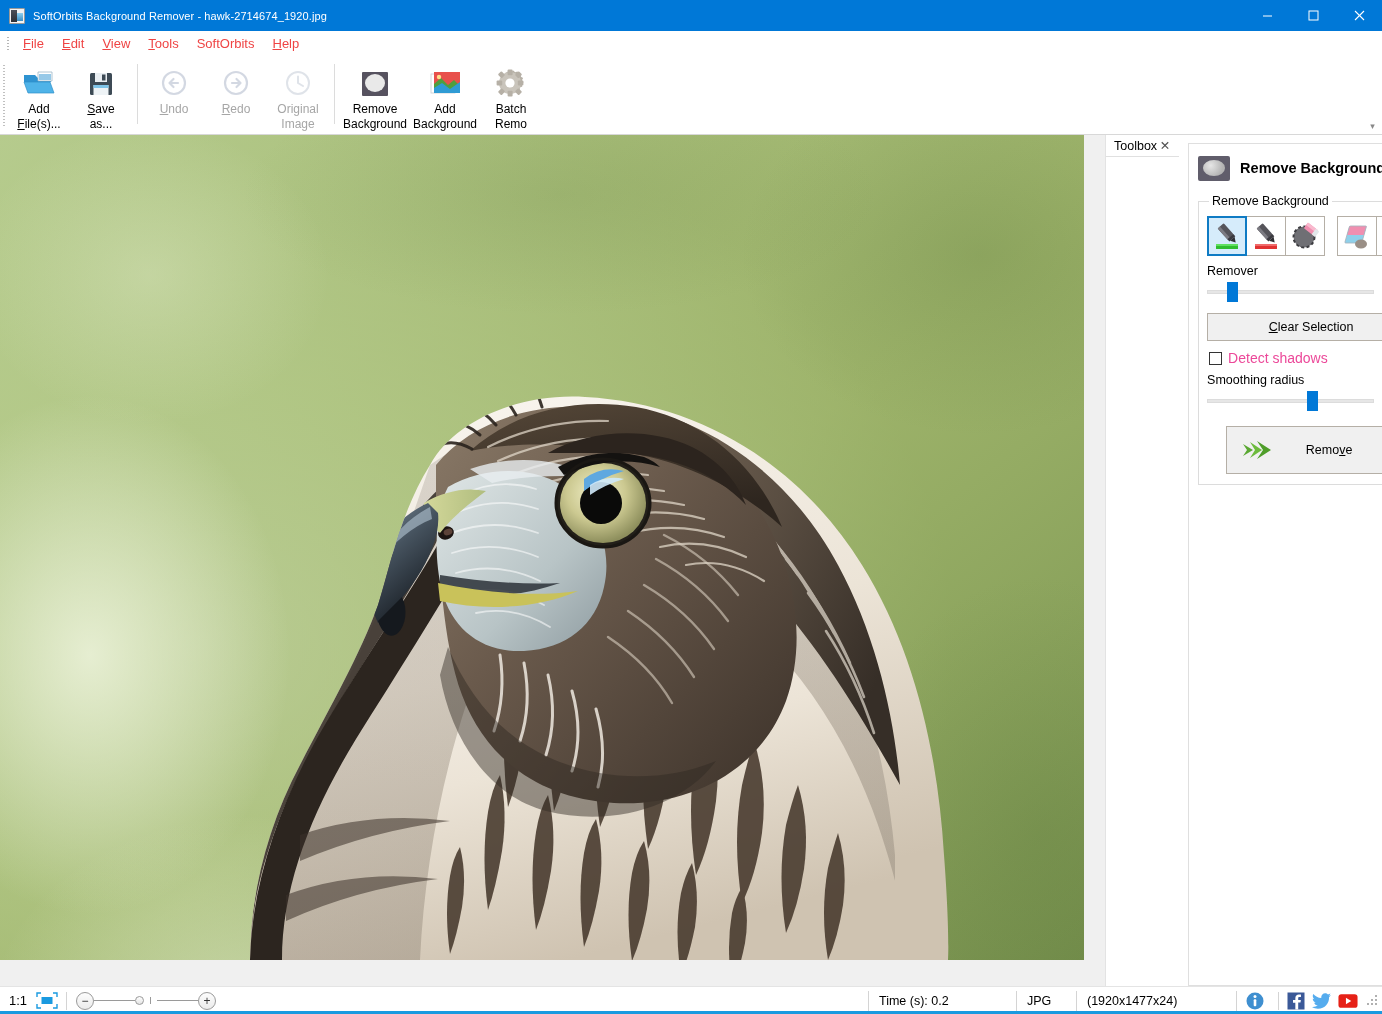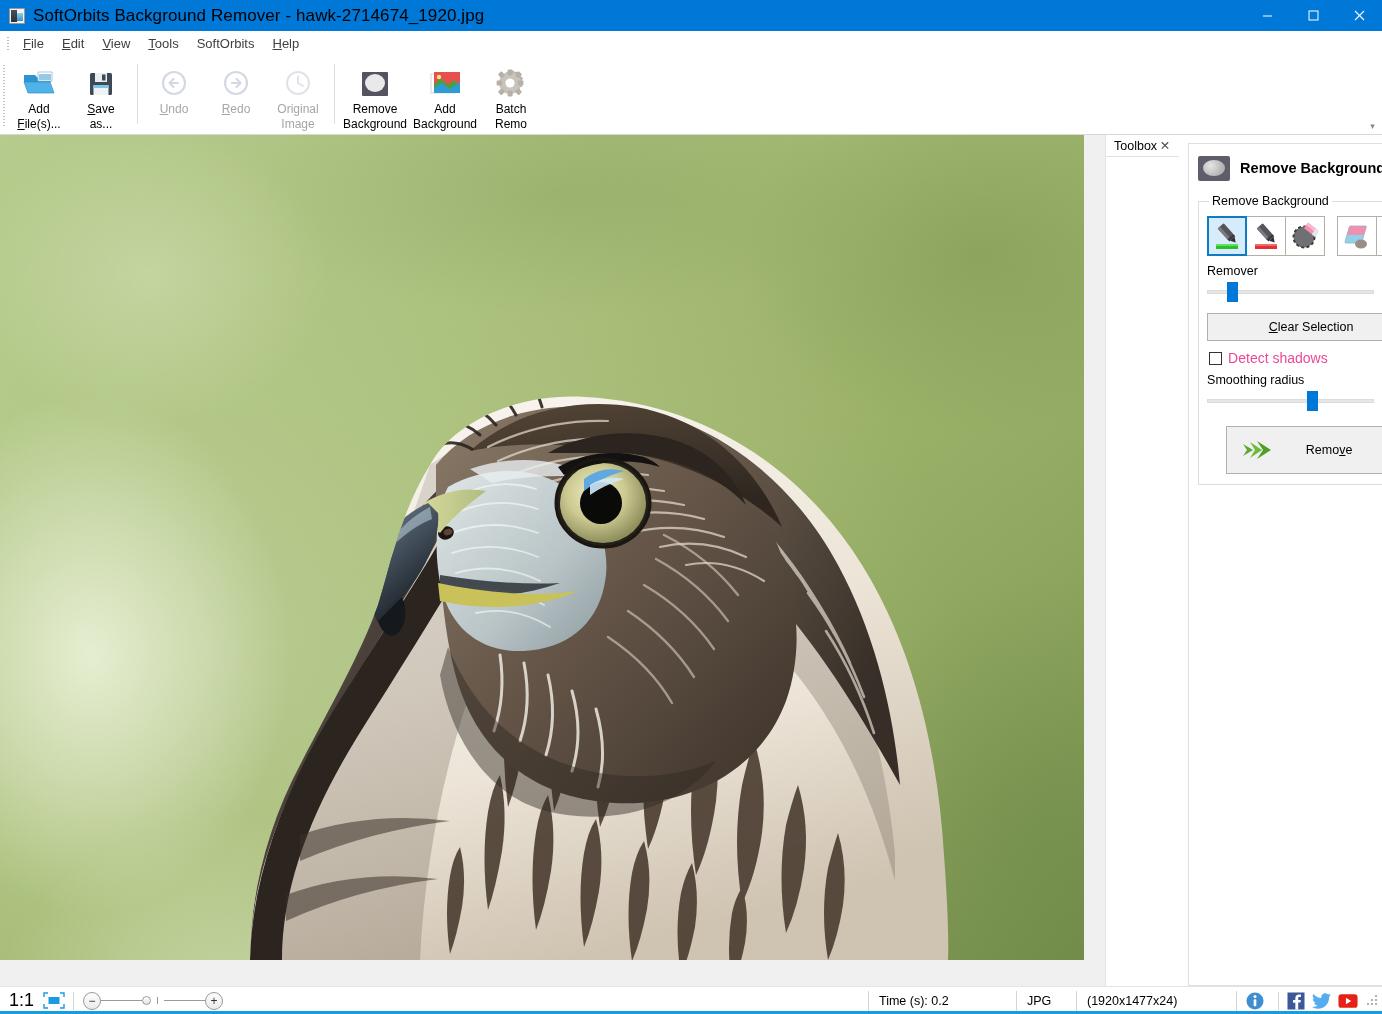--- a/index.html
+++ b/index.html
@@ -42,22 +42,22 @@
     width: 6px; height: 12px;
     background: linear-gradient(180deg,#4b4f58,#2b2f36);
   }
   .titlebar-icon::after {
     content: "";
     position: absolute; right: 1px; top: 4px;
     width: 6px; height: 8px;
     background: linear-gradient(180deg,#8fd0f0,#3a8ec4);
   }
   .titlebar-text {
-    color: #000000;
-    font-size: 17px;
+    color: #ffffff;
+    font-size: 11px;
     letter-spacing: 0.1px;
     white-space: nowrap;
   }
   .win-buttons {
     position: absolute; right: 0; top: 0;
     height: 31px; display: flex;
   }
   .win-btn {
     width: 46px; height: 31px;
     display: flex; align-items: center; justify-content: center;
@@ -80,21 +80,21 @@
     display: flex; align-items: center; justify-content: center;
     margin-right: 2px;
   }
   .menu-grip i {
     display: block; width: 2px; height: 13px;
     background-image: repeating-linear-gradient(180deg,#b6b6b6 0 1px,transparent 1px 3px);
   }
   .menu-item {
     padding: 3px 9px 4px 9px;
     font-size: 13px;
-    color: #404040;
+    color: #ef4444;
     white-space: nowrap;
     line-height: 15px;
   }
   .menu-item u { text-decoration: underline; }
 
   
   .ribbon {
     height: 79px;
     flex: 0 0 79px;
     background: #ffffff;
@@ -329,21 +329,21 @@
     border-top: 1px solid #e4e4e4;
     display: flex;
     align-items: center;
     position: relative;
   }
   .statusbar::after {
     content: "";
     position: absolute; left: 0; right: 0; bottom: 0;
     height: 3px; background: #1a9ae0;
   }
-  .sb-zoom-ratio { font-size: 18px; color: #000; margin-left: 9px; text-align: right; }
+  .sb-zoom-ratio { font-size: 13px; color: #000; margin-left: 9px; text-align: right; }
   .sb-fitbtn {
     width: 24px; height: 18px;
     margin-left: 8px;
     display: flex; align-items: center; justify-content: center;
   }
   .sb-sep { width: 1px; height: 18px; background: #d4d4d4; margin: 0 7px; }
   .zoomslider { display: flex; align-items: center; margin-left: 2px; }
   .zcirc {
     width: 18px; height: 18px; border-radius: 50%;
     border: 1px solid #9a9a9a;

